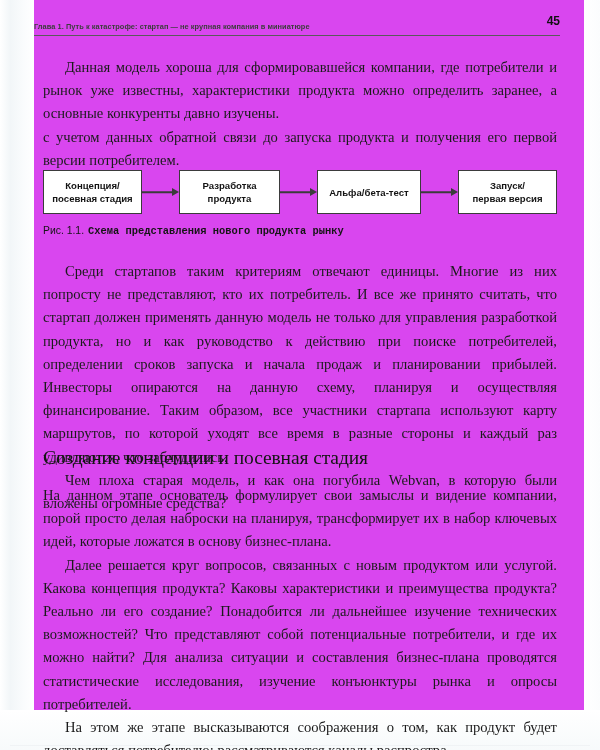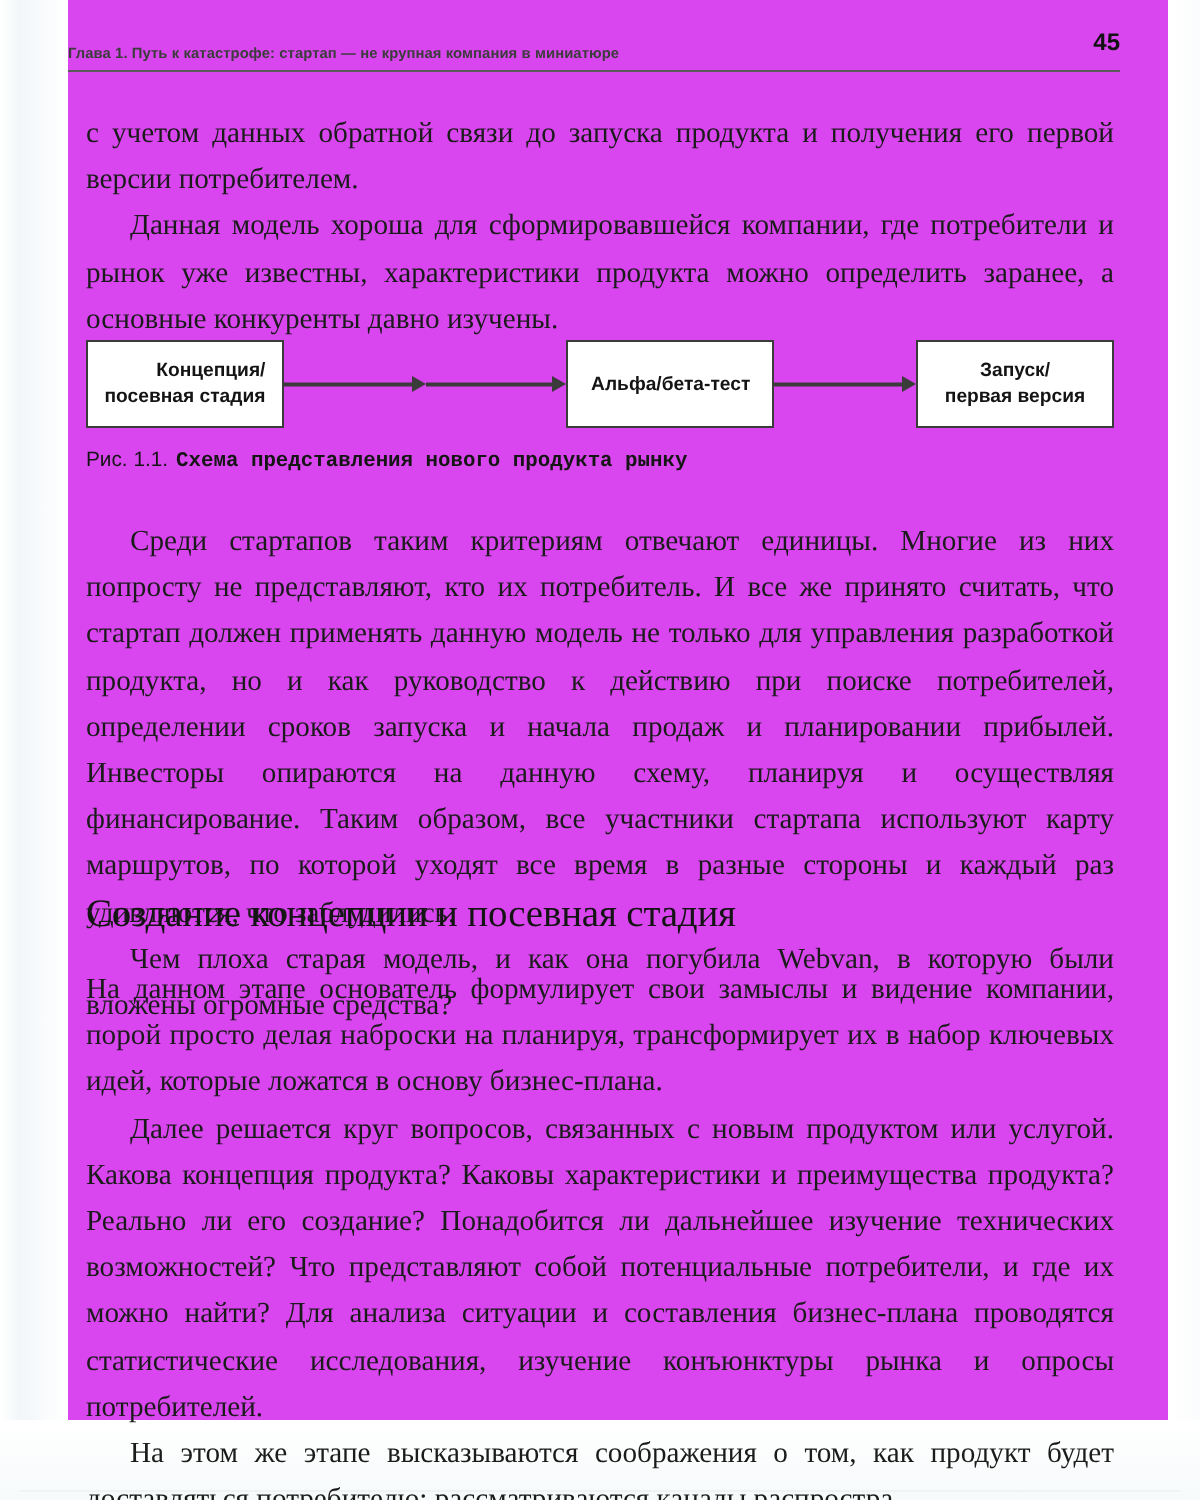--- a/index.html
+++ b/index.html
@@ -196,33 +196,37 @@
   <div class="edge-bottom"></div>
   <div class="bottom-rule"></div>
 
   <div class="runhead">
     <div class="runhead-text">Глава 1.  Путь к катастрофе: стартап — не крупная компания в миниатюре</div>
     <div class="runhead-folio">45</div>
     <div class="runhead-rule"></div>
   </div>
 
   <div class="tb" style="top:56px;">
+    <p class="para indent">Данная модель хороша для сформировавшейся компании, где потребители и рынок уже известны, характеристики продукта можно определить заранее, а основные конкуренты давно изучены.</p>
     <p class="para">с учетом данных обратной связи до запуска продукта и получения его первой версии потребителем.</p>
-    <p class="para indent">Данная модель хороша для сформировавшейся компании, где потребители и рынок уже известны, характеристики продукта можно определить заранее, а основные конкуренты давно изучены.</p>
   </div>
 
   <div class="figure">
     <div class="flow">
       <div class="flow-box fb1">
-        <span style="white-space:pre-line;text-align:right;">Концепция/
+        <span style="white-space:pre-line;">Концепция/
 посевная стадия</span>
       </div>
       <div class="arrow">
         <div class="shaft"></div>
         <div class="head"></div>
+      </div>
+      <div class="flow-box fb2">
+        <span style="white-space:pre-line;">Разработка
+продукта</span>
       </div>
       <div class="arrow">
         <div class="shaft"></div>
         <div class="head"></div>
       </div>
       <div class="flow-box fb3">
         <span style="white-space:pre-line;">Альфа/бета-тест</span>
       </div>
       <div class="arrow">
         <div class="shaft"></div>

